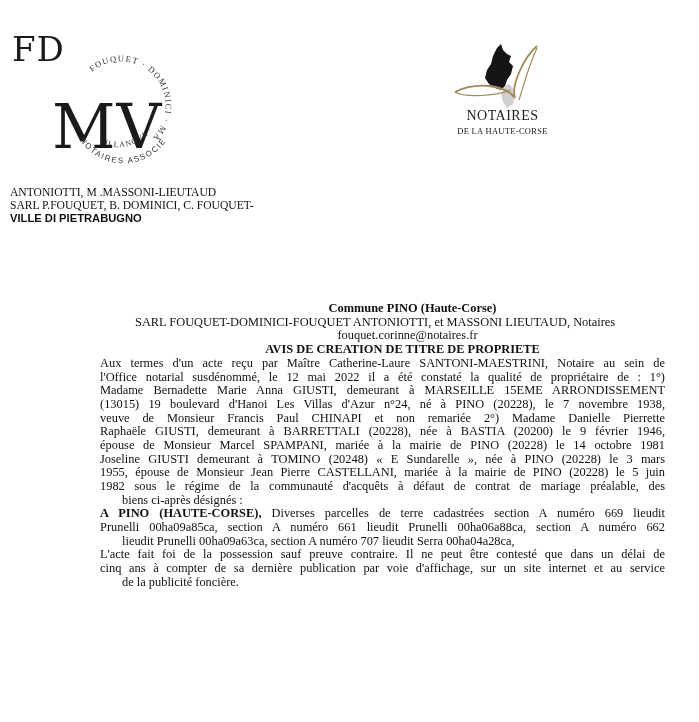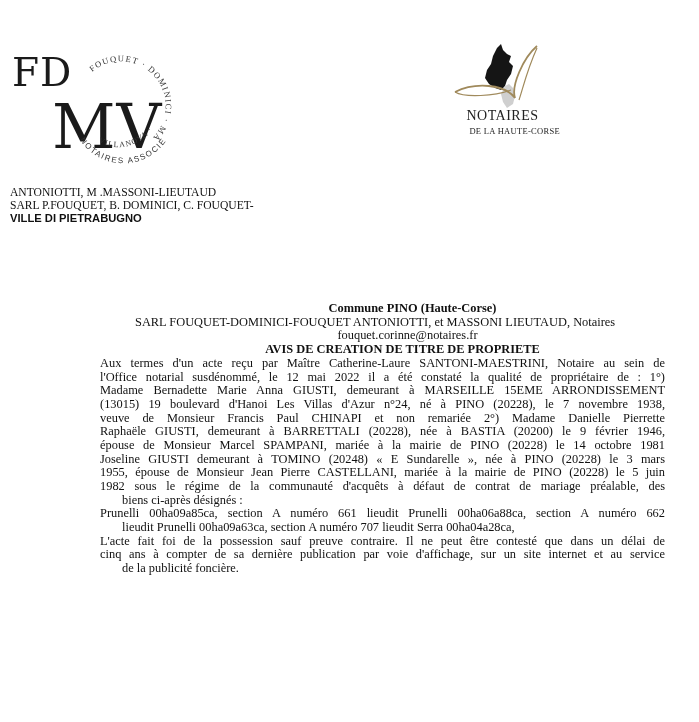--- a/index.html
+++ b/index.html
@@ -2,28 +2,28 @@
 <html><head>
 <meta charset="utf-8">
 <style>
   html, body { margin: 0; padding: 0; background: #ffffff; }
   body { width: 699px; height: 722px; position: relative; overflow: hidden; color: #111; }
   .abs { position: absolute; }
 
   
   .fdmv-logo { left: 0; top: 20px; width: 200px; height: 160px; }
   .fdmv-letters { position: absolute; font-family: "DejaVu Serif", serif; font-weight: normal; color: #1a1a1a; letter-spacing: 1px; }
-  .fdmv-fd { left: 12px; top: 28px; font-size: 39px; line-height: 50px; }
+  .fdmv-fd { left: 12px; top: 4px; font-size: 34px; line-height: 50px; }
   .fdmv-mv { left: 52px; top: 82px; font-size: 62px; line-height: 50px; }
   .fdmv-logo svg { position: absolute; left: 0; top: 0; }
 
   
   .nhc-logo { left: 445px; top: 40px; width: 115px; height: 100px; }
   .nhc-title { position: absolute; left: 0; width: 115px; top: 68px; text-align: center; font-family: "Liberation Serif", serif; font-size: 14px; letter-spacing: 0.5px; color: #222; }
-  .nhc-sub { position: absolute; left: 0; width: 115px; top: 86px; text-align: right; font-family: "Liberation Serif", serif; font-size: 8.5px; letter-spacing: 0.3px; color: #222; }
+  .nhc-sub { position: absolute; left: 0; width: 115px; top: 86px; text-align: center; font-family: "Liberation Serif", serif; font-size: 8.5px; letter-spacing: 0.3px; color: #222; }
 
   
   .firm { left: 10px; top: 186px; width: 270px; font-size: 11.6px; line-height: 13.2px; }
   .firm .serif { font-family: "Liberation Serif", serif; }
   .firm .bold { font-family: "Liberation Sans", sans-serif; font-weight: bold; font-size: 11.2px; }
 
   
   .main { left: 100px; top: 258px; width: 565px; font-family: Liberation Serif, serif; font-size: 12.4px; line-height: 13.7px; margin-top: 44px; }
   .center { text-align: center; }
   .b { font-weight: bold; }
@@ -90,20 +90,21 @@
     <span class="row">veuve de Monsieur Francis Paul CHINAPI et non remariée 2°) Madame Danielle Pierrette</span>
     <span class="row">Raphaële GIUSTI, demeurant à BARRETTALI (20228), née à BASTIA (20200) le 9 février 1946,</span>
     <span class="row">épouse de Monsieur Marcel SPAMPANI, mariée à la mairie de PINO (20228) le 14 octobre 1981</span>
     <span class="row">Joseline GIUSTI demeurant à TOMINO (20248) « E Sundarelle », née à PINO (20228) le 3 mars</span>
     <span class="row">1955, épouse de Monsieur Jean Pierre CASTELLANI, mariée à la mairie de PINO (20228) le 5 juin</span>
     <span class="row">1982 sous le régime de la communauté d'acquêts à défaut de contrat de mariage préalable, des</span>
     <span class="row last">biens ci-après désignés :</span>
   </div>
 
   <div>
+    <div class="row" style="white-space:nowrap"><span class="b">A PINO (HAUTE-CORSE),</span><span> Diverses parcelles de terre cadastrées section A numéro 669 lieudit</span></div>
     <span class="row">Prunelli 00ha09a85ca, section A numéro 661 lieudit Prunelli 00ha06a88ca, section A numéro 662</span>
     <span class="row last">lieudit Prunelli 00ha09a63ca, section A numéro 707 lieudit Serra 00ha04a28ca,</span>
   </div>
 
   <div>
     <span class="row">L'acte fait foi de la possession sauf preuve contraire. Il ne peut être contesté que dans un délai de</span>
     <span class="row">cinq ans à compter de sa dernière publication par voie d'affichage, sur un site internet et au service</span>
     <span class="row last">de la publicité foncière.</span>
   </div>
 </div>

